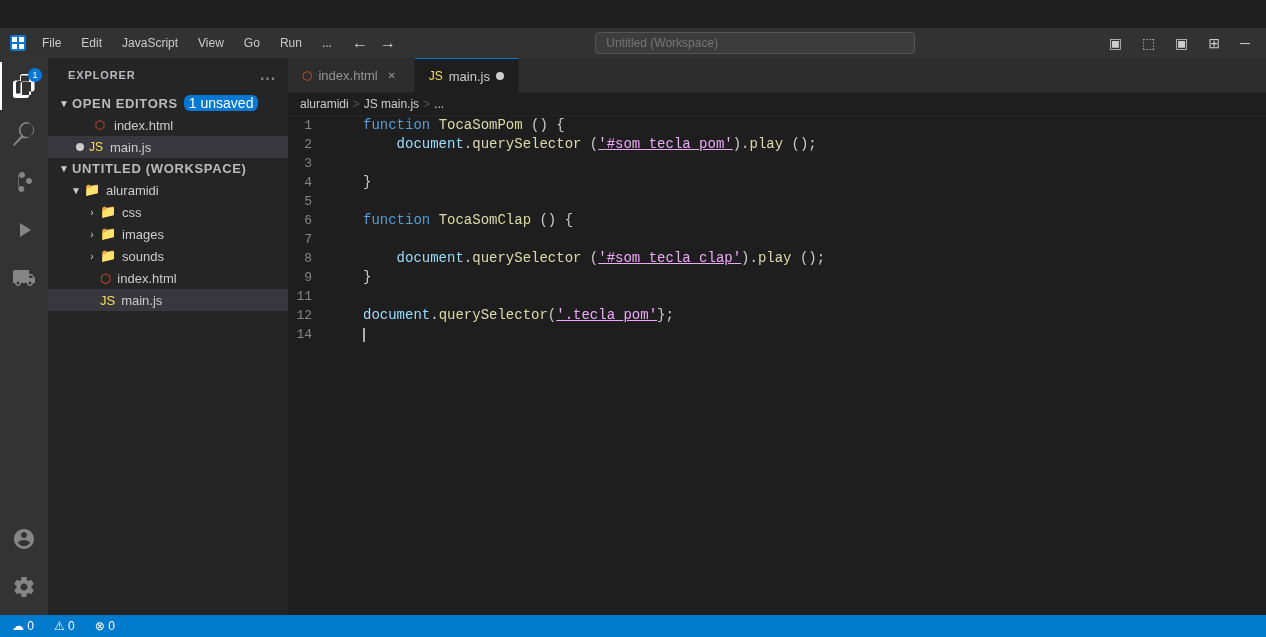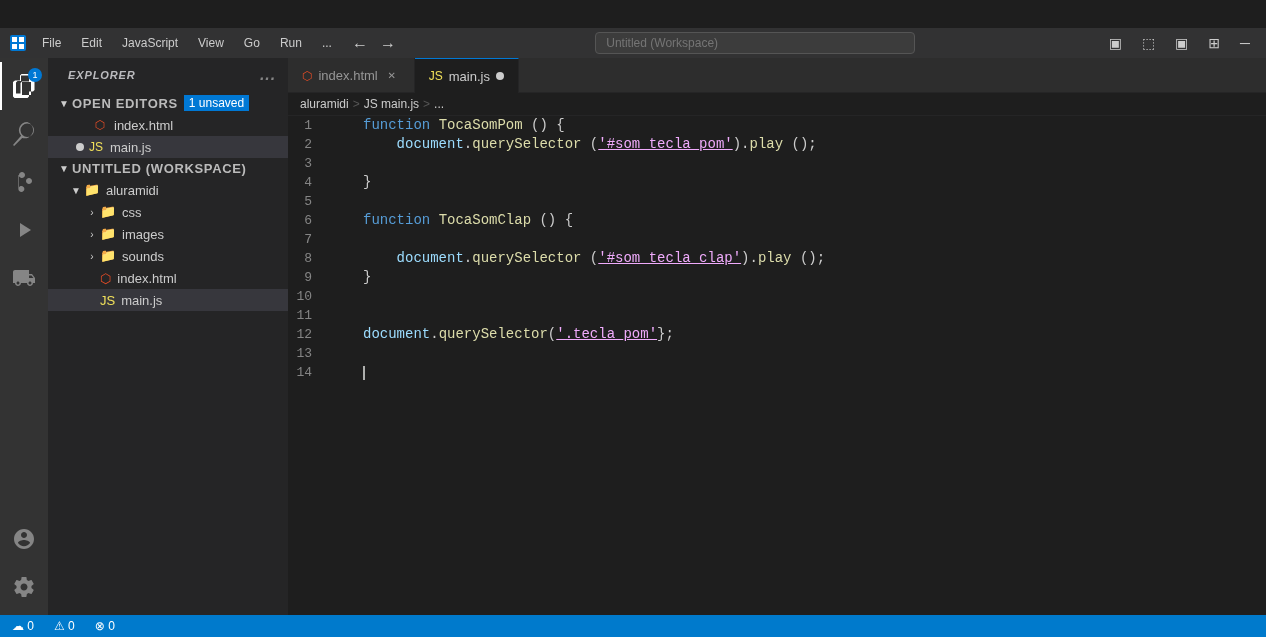--- a/index.html
+++ b/index.html
@@ -146,21 +146,20 @@
       display: flex;
       align-items: center;
       justify-content: space-between;
       padding: 8px 12px 8px 20px;
       color: #bbbbbe;
       font-size: 11px;
       font-weight: 700;
       letter-spacing: 0.08em;
       text-transform: uppercase;
       flex-shrink: 0;
-      font-style: italic;
     }
     .sidebar-header-actions {
       display: flex;
       gap: 4px;
     }
     .sidebar-header-actions span {
       cursor: pointer;
       font-size: 16px;
       color: #858585;
     }
@@ -192,23 +191,23 @@
       font-weight: 700;
       font-size: 13px;
       text-transform: uppercase;
       letter-spacing: 0.05em;
       color: #bbbbbb;
     }
     .section-header .badge-tag {
       margin-left: 6px;
       background: #0078d4;
       color: white;
-      font-size: 12px;
+      font-size: 14px;
       padding: 0 5px;
-      border-radius: 0;
+      border-radius: 6px;
       line-height: 16px;
     }
 
     .file-item {
       display: flex;
       align-items: center;
       padding: 2px 8px 2px 28px;
       cursor: pointer;
       color: #cccccc;
       font-size: 13px;
@@ -603,34 +602,26 @@
         </div>
         <div class="code-line">
           <span class="line-number">8</span>
           <span class="line-content"><span class="plain">    </span><span class="obj">document</span><span class="plain">.</span><span class="method">querySelector</span><span class="plain"> (</span><span class="str">'#som_tecla_clap'</span><span class="plain">).</span><span class="method">play</span><span class="plain"> ();</span></span>
         </div>
         <div class="code-line">
           <span class="line-number">9</span>
           <span class="line-content"><span class="plain">}</span></span>
         </div>
         <div class="code-line">
-          <span class="line-number">10</span>
-          <span class="line-content"></span>
-        </div>
-        <div class="code-line">
           <span class="line-number">11</span>
           <span class="line-content"></span>
         </div>
         <div class="code-line">
           <span class="line-number">12</span>
           <span class="line-content"><span class="obj">document</span><span class="plain">.</span><span class="method">querySelector</span><span class="plain">(</span><span class="str">'.tecla_pom'</span><span class="plain">};</span></span>
-        </div>
-        <div class="code-line">
-          <span class="line-number">13</span>
-          <span class="line-content"></span>
         </div>
         <div class="code-line">
           <span class="line-number">14</span>
           <span class="line-content"><span class="cursor"></span></span>
         </div>
       </div>
 
   </div>
 
 </div>

